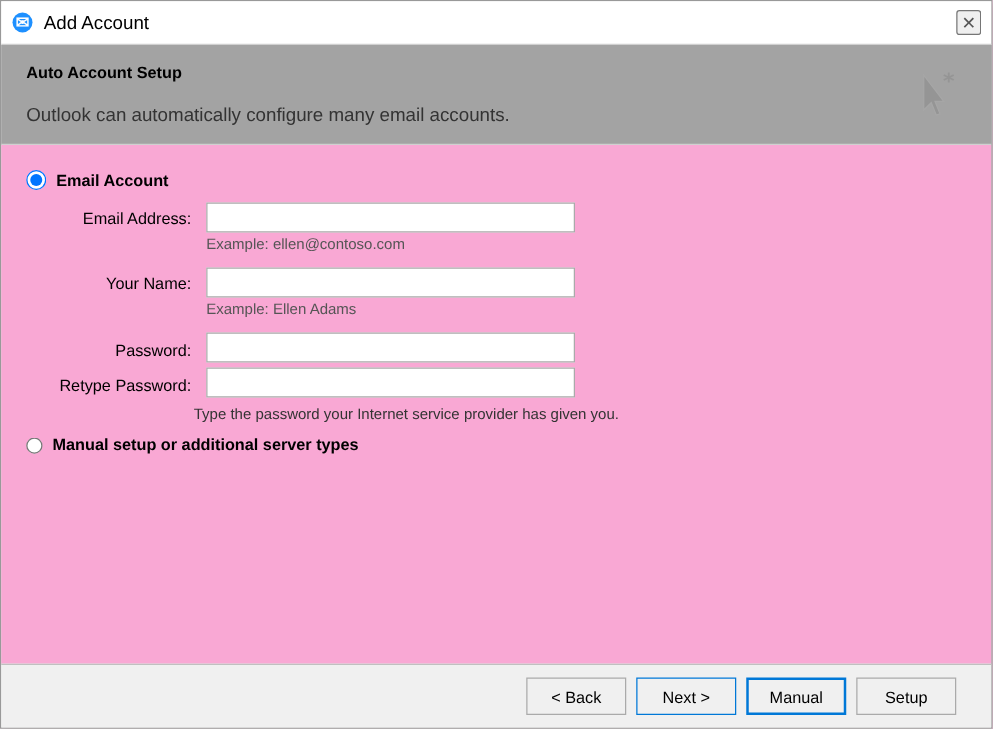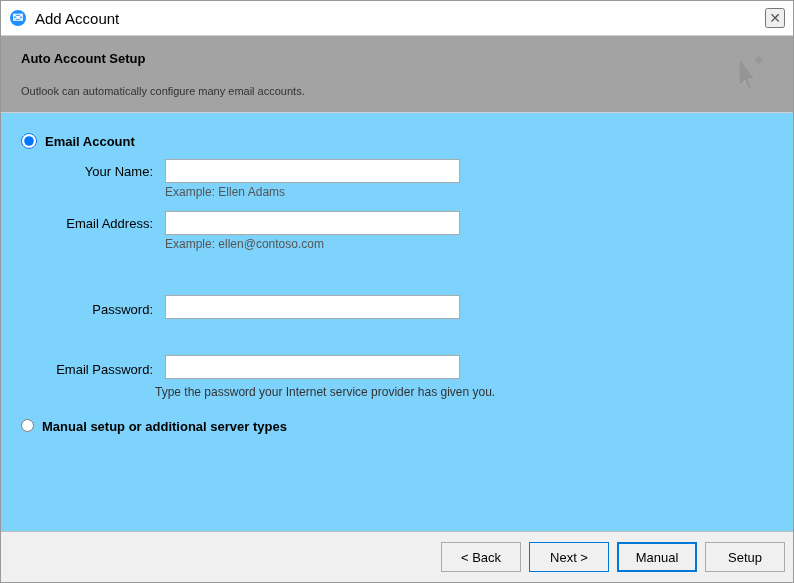--- a/index.html
+++ b/index.html
@@ -82,38 +82,38 @@
       flex-direction: column;
     }
 
     .header-title {
       font-weight: bold;
       font-size: 13px;
       color: #000;
     }
 
     .header-subtitle {
-      font-size: 11px;
+      font-size: 15px;
       color: #333;
       margin-top: 19px;
     }
 
     .wizard-icon {
       width: 48px;
       height: 48px;
       opacity: 0.5;
       display: flex;
       align-items: center;
       justify-content: center;
     }
 
     .form-area {
       flex: 1;
       padding: 20px 20px 10px 20px;
-      background: #7dd3fc;
+      background: #f9a8d4;
     }
 
     .radio-option {
       display: flex;
       align-items: center;
       gap: 8px;
       margin-bottom: 10px;
     }
 
     .radio-option input[type="radio"] {
@@ -174,42 +174,41 @@
       font-size: 12px;
       color: #555;
       margin-top: 2px;
       margin-bottom: 8px;
     }
 
     .password-row {
       display: flex;
       align-items: center;
       margin-bottom: 4px;
-      margin-top: 32px;
     }
 
     .password-hint {
       font-size: 12px;
       color: #333;
       margin-left: 110px;
       margin-top: 2px;
       margin-bottom: 10px;
     }
 
     .manual-option {
       display: flex;
-      align-items: flex-start;
+      align-items: flex-end;
       gap: 8px;
-      margin-top: 10px;
+      margin-top: 0;
     }
 
     .footer-section {
       background: #f0f0f0;
       border-top: 1px solid #c0c0c0;
-      padding: 10px 8px;
+      padding: 10px 28px;
       display: flex;
       justify-content: flex-end;
       gap: 8px;
       align-items: center;
     }
 
     .btn {
       height: 30px;
       min-width: 80px;
       padding: 0 12px;
@@ -272,42 +271,42 @@
   <div class="form-area">
 
     <div class="radio-option">
       <input type="radio" name="account-type" id="emailAccount" checked="" style="">
       <label for="emailAccount" class="radio-label">Email Account</label>
     </div>
 
     <div class="form-fields">
 
       <div class="field-row">
+        <span class="field-label">Email Address:</span>
+        <div class="field-input-group">
+          <input type="text" class="field-input" style="">
+          <span class="field-example">Example: ellen@contoso.com</span>
+        </div>
+      </div>
+
+      <div class="field-row">
         <span class="field-label">Your Name:</span>
         <div class="field-input-group">
           <input type="text" class="field-input" style="">
           <span class="field-example">Example: Ellen Adams</span>
         </div>
       </div>
 
-      <div class="field-row">
-        <span class="field-label">Email Address:</span>
-        <div class="field-input-group">
-          <input type="text" class="field-input" style="">
-          <span class="field-example">Example: ellen@contoso.com</span>
-        </div>
-      </div>
-
       <div class="field-row password-row">
         <span class="field-label">Password:</span>
         <input type="password" class="field-input" style="">
       </div>
 
       <div class="field-row password-row">
-        <span class="field-label">Email Password:</span>
+        <span class="field-label">Retype Password:</span>
         <input type="password" class="field-input" style="">
       </div>
 
       <div class="password-hint">Type the password your Internet service provider has given you.</div>
     </div>
 
     <div class="manual-option">
       <input type="radio" name="account-type" id="manualSetup" style="">
       <label for="manualSetup" class="radio-label-manual">Manual setup or additional server types</label>
     </div>

